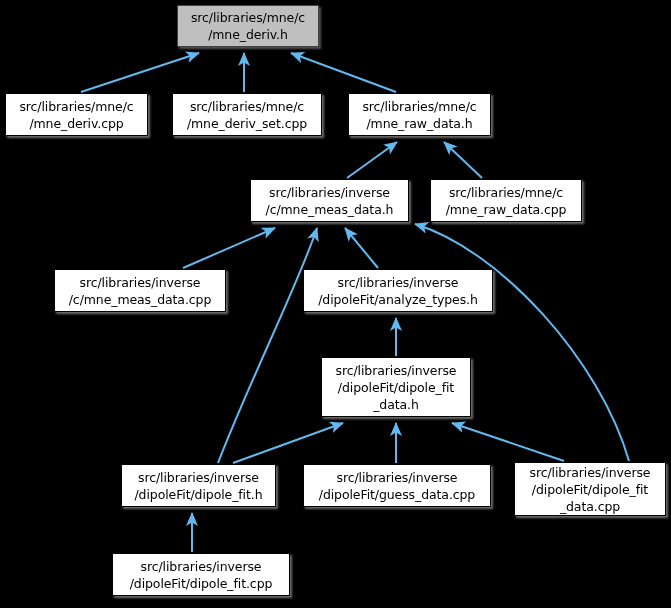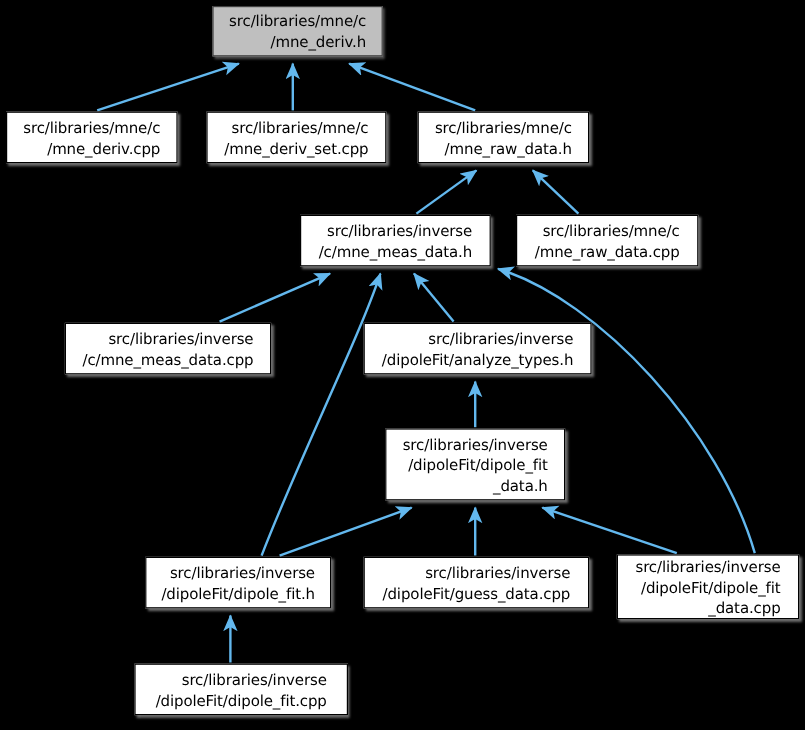--- a/index.html
+++ b/index.html
@@ -25,21 +25,21 @@
   }
   .node {
     position: absolute;
     box-sizing: border-box;
     background: #ffffff;
     border: 1px solid #000000;
     box-shadow: 2px 2px 2px rgba(128,128,128,0.85);
     color: #000000;
     font-size: 12.5px;
     line-height: 17px;
-    text-align: right;
+    text-align: center;
     display: flex;
     align-items: center;
     justify-content: center;
     white-space: pre-line;
     letter-spacing: -0.1px;
     z-index: 2;
   }
   .node.root {
     background: #bfbfbf;
     border: 1px solid #404040;

